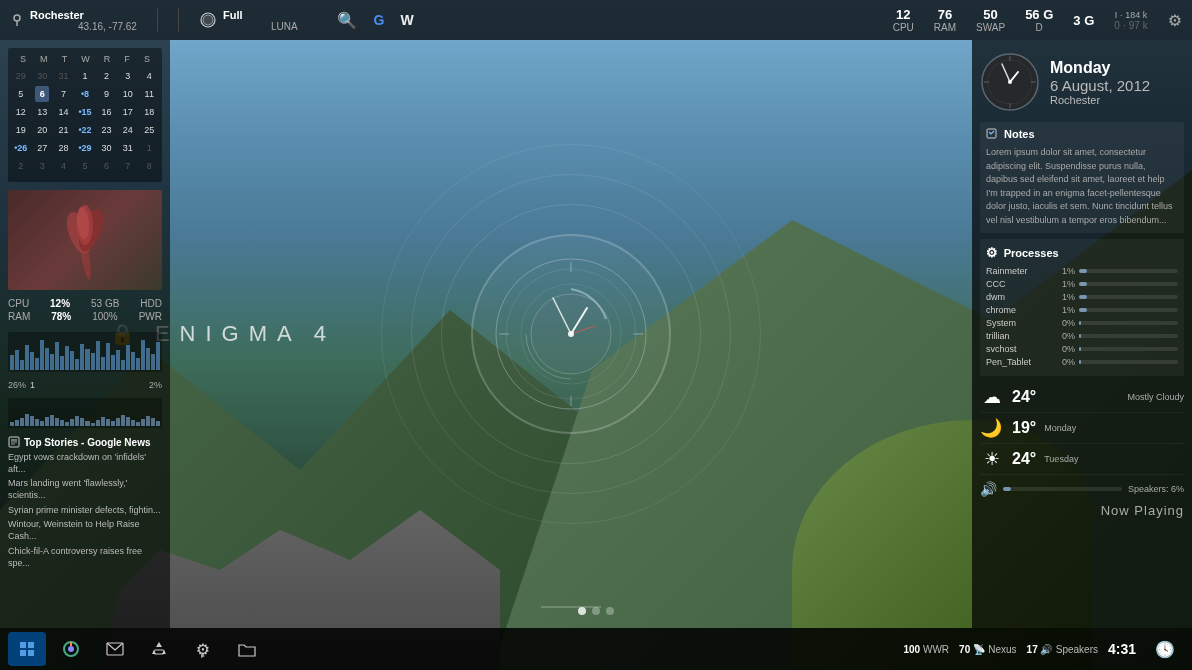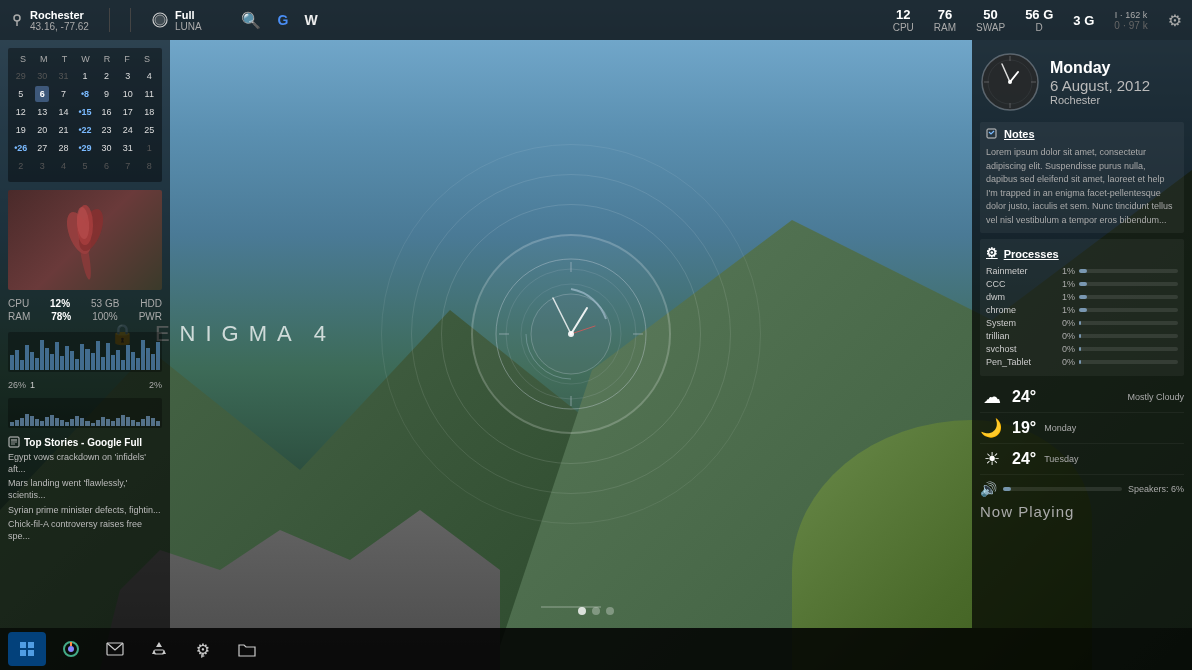--- a/index.html
+++ b/index.html
@@ -85,20 +85,21 @@
       color: #ccc;
       font-size: 11px;
     }
     .topbar-section .label {
       color: #fff;
       font-weight: bold;
     }
     .topbar-section .sub {
       color: #aaa;
       font-size: 10px;
+      margin-left: 48px;
     }
     .topbar-divider {
       width: 1px;
       height: 24px;
       background: #444;
     }
 
     .topbar-icons {
       display: flex;
       align-items: center;
@@ -358,23 +359,22 @@
       background: rgba(255,255,255,0.05);
       border-radius: 2px;
       padding: 6px;
     }
     .widget-header {
       font-size: 11px;
       font-weight: bold;
       color: #fff;
       margin-bottom: 6px;
       display: flex;
-      align-items: flex-end;
+      align-items: center;
       gap: 6px;
-      text-decoration: underline;
     }
     .notes-text {
       font-size: 9px;
       color: #aaa;
       line-height: 1.5;
     }
 
     
     .process-row {
       display: flex;
@@ -455,23 +455,23 @@
     }
     .vol-label { font-size: 9px; color: #aaa; }
 
     
     .now-playing {
       display: flex;
       flex-direction: column;
       gap: 4px;
     }
     .np-header {
-      font-size: 15px;
+      font-size: 13px;
       color: #aaa;
-      text-align: left;
+      text-align: right;
       letter-spacing: 1px;
     }
     .np-row {
       display: flex;
       align-items: center;
       gap: 8px;
     }
     .np-art {
       width: 40px;
       height: 40px;
@@ -606,21 +606,21 @@
       <span>SWAP</span>
     </div>
     <div class="stat">
       <span class="val">56 G</span>
       <span>D</span>
     </div>
     <div class="stat">
       <span class="val">3 G</span>
     </div>
     <div class="stat">
-      <div style="color:#aaa;font-size:9px;">I · <span>162 k</span></div>
+      <div style="color:#aaa;font-size:9px;">I · <span>184 k</span></div>
       <div style="color:#666;font-size:10px;">0 · 97 k</div>
     </div>
     <span style="font-size:16px;color:#aaa;cursor:pointer;">⚙</span>
   </div>
 </div>
 
 <div id="left-panel">
 
   <div class="calendar">
     <div class="cal-header">
@@ -785,26 +785,27 @@
     </div>
 
   <div class="news-widget">
     <div class="news-title">
       <svg width="12" height="12" viewBox="0 0 12 12">
         <rect x="1" y="1" width="10" height="10" fill="none" stroke="#ccc" stroke-width="1" rx="1"></rect>
         <line x1="3" y1="4" x2="9" y2="4" stroke="#ccc" stroke-width="1"></line>
         <line x1="3" y1="6" x2="9" y2="6" stroke="#ccc" stroke-width="0.7"></line>
         <line x1="3" y1="8" x2="7" y2="8" stroke="#ccc" stroke-width="0.7"></line>
       </svg>
-      <span>Top Stories - Google Full</span>
+      <span>Top Stories - Google News</span>
     </div>
     <div id="news-items-container">
         <div class="news-item">Egypt vows crackdown on 'infidels' aft...</div>
         <div class="news-item">Mars landing went 'flawlessly,' scientis...</div>
         <div class="news-item">Syrian prime minister defects, fightin...</div>
+        <div class="news-item">Wintour, Weinstein to Help Raise Cash...</div>
         <div class="news-item">Chick-fil-A controversy raises free spe...</div>
       </div>
   </div>
 </div>
 
 <div id="center-widget">
 
   <div style="position:absolute;width:380px;height:380px;border-radius:50%;border:1px solid rgba(255,255,255,0.08);"></div>
   <div style="position:absolute;width:320px;height:320px;border-radius:50%;border:1px solid rgba(255,255,255,0.1);"></div>
   <div style="position:absolute;width:260px;height:260px;border-radius:50%;border:1px solid rgba(255,255,255,0.12);"></div>
@@ -1022,13 +1023,33 @@
   <div class="taskbar-btn">
     <span style="font-size:16px;color:#ccc;">⚙</span>
     <span style="font-size:8px;color:#aaa;position:absolute;margin-top:12px;">▸</span>
   </div>
   <div class="taskbar-btn">
     <svg width="18" height="15" viewBox="0 0 18 15">
       <path d="M1 3 L1 14 L17 14 L17 5 L8 5 L6 3 Z" fill="none" stroke="#ccc" stroke-width="1.2"></path>
     </svg>
   </div>
 
+  <div class="taskbar-right">
+    <div>
+      <span class="tval">100</span>
+      <span>WWR</span>
+    </div>
+    <div>
+      <span class="tval">70</span>
+      <span>📡</span>
+      <span>Nexus</span>
+    </div>
+    <div>
+      <span class="tval">17</span>
+      <span>🔊</span>
+      <span>Speakers</span>
+    </div>
+    <div>
+      <span class="tval" style="font-size:14px;">4:31</span>
+    </div>
+    <div class="taskbar-btn">🕓</div>
+  </div>
 </div>
 
 </body></html>

